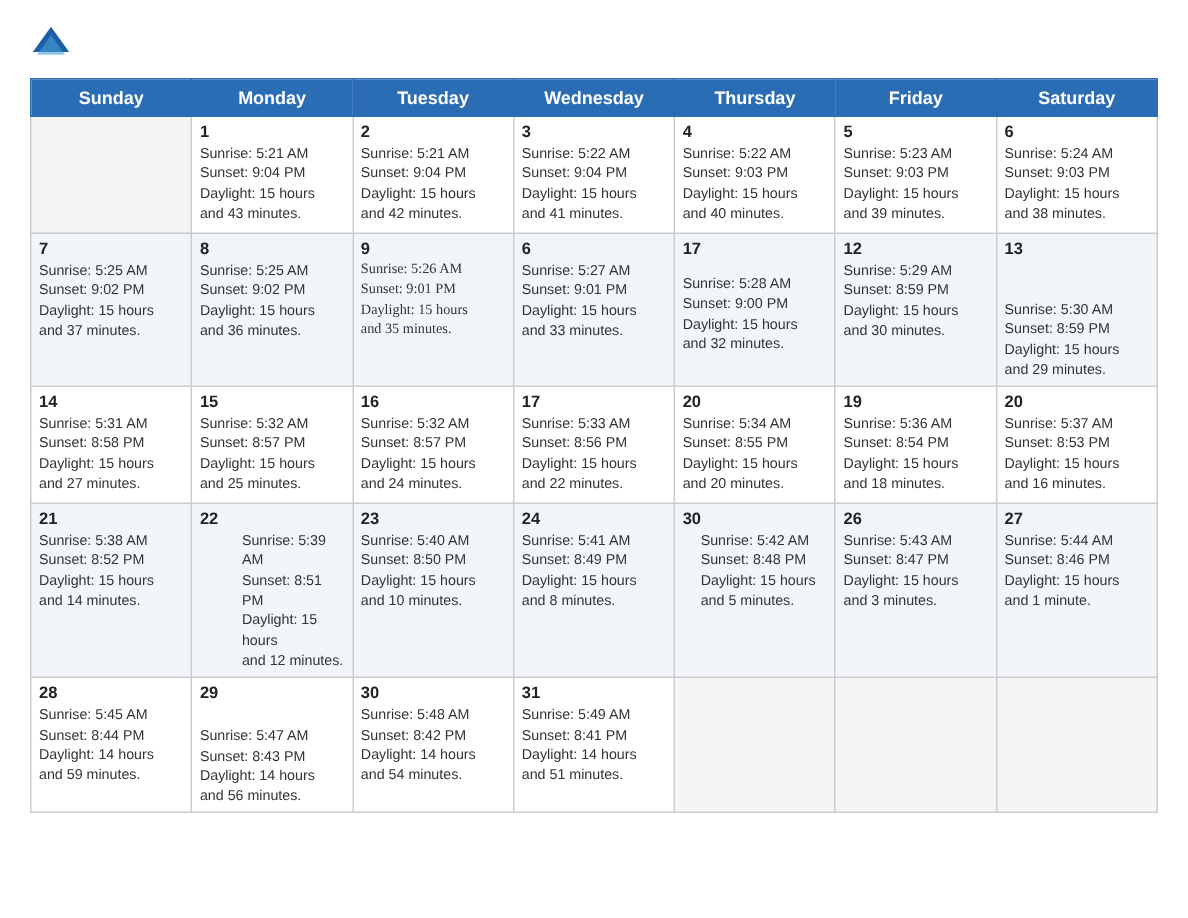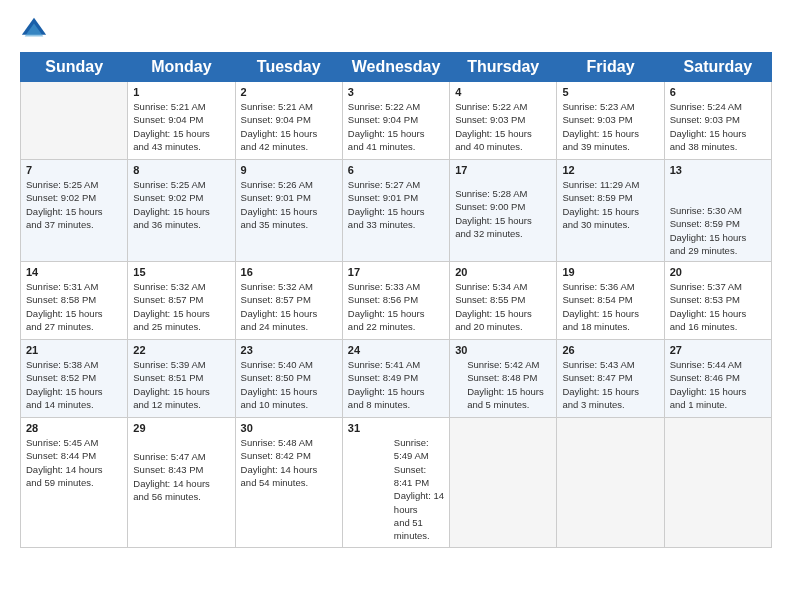--- a/index.html
+++ b/index.html
@@ -60,21 +60,21 @@
     }
     table {
       width: 100%;
       border-collapse: collapse;
       font-size: 10.5px;
     }
     thead tr th {
       background-color: #2a6db5;
       color: #fff;
       padding: 5px 6px;
-      font-size: 16px;
+      font-size: 12px;
       font-weight: bold;
       border: 1px solid #2a6db5;
     }
     tbody tr td {
       border: 1px solid #ccc;
       padding: 4px 5px;
       vertical-align: top;
       width: 14.28%;
       height: 78px;
     }
@@ -195,42 +195,42 @@
           </td>
           <td>
             <span class="day-num">8</span>
             <div class="day-info" style="white-space: pre-line;">Sunrise: 5:25 AM
 Sunset: 9:02 PM
 Daylight: 15 hours
 and 36 minutes.</div>
           </td>
           <td>
             <span class="day-num">9</span>
-            <div class="day-info" style="white-space: pre-line;">Sunrise: 5:26 AM
+            <div class="day-info" style="white-space: pre-line; font-family: Liberation Serif, serif;">Sunrise: 5:26 AM
 Sunset: 9:01 PM
 Daylight: 15 hours
 and 35 minutes.</div>
           </td>
           <td>
             <span class="day-num">6</span>
             <div class="day-info" style="white-space: pre-line;">Sunrise: 5:27 AM
 Sunset: 9:01 PM
 Daylight: 15 hours
 and 33 minutes.</div>
           </td>
           <td>
             <span class="day-num">17</span>
             <div class="day-info" style="white-space: pre-line; margin-top: 11px;">Sunrise: 5:28 AM
 Sunset: 9:00 PM
 Daylight: 15 hours
 and 32 minutes.</div>
           </td>
           <td>
             <span class="day-num">12</span>
-            <div class="day-info" style="white-space: pre-line;">Sunrise: 11:29 AM
+            <div class="day-info" style="white-space: pre-line;">Sunrise: 5:29 AM
 Sunset: 8:59 PM
 Daylight: 15 hours
 and 30 minutes.</div>
           </td>
           <td>
             <span class="day-num">13</span>
             <div class="day-info" style="white-space: pre-line; margin-top: 28px;">Sunrise: 5:30 AM
 Sunset: 8:59 PM
 Daylight: 15 hours
 and 29 minutes.</div>
@@ -290,21 +290,21 @@
         <tr>
           <td>
             <span class="day-num">21</span>
             <div class="day-info" style="white-space: pre-line;">Sunrise: 5:38 AM
 Sunset: 8:52 PM
 Daylight: 15 hours
 and 14 minutes.</div>
           </td>
           <td>
             <span class="day-num">22</span>
-            <div class="day-info" style="white-space: pre-line;">Sunrise: 5:39 AM
+            <div class="day-info" style="white-space: pre-line; margin-left: 28px;">Sunrise: 5:39 AM
 Sunset: 8:51 PM
 Daylight: 15 hours
 and 12 minutes.</div>
           </td>
           <td>
             <span class="day-num">23</span>
             <div class="day-info" style="white-space: pre-line;">Sunrise: 5:40 AM
 Sunset: 8:50 PM
 Daylight: 15 hours
 and 10 minutes.</div>
@@ -355,21 +355,21 @@
           </td>
           <td>
             <span class="day-num">30</span>
             <div class="day-info" style="white-space: pre-line;">Sunrise: 5:48 AM
 Sunset: 8:42 PM
 Daylight: 14 hours
 and 54 minutes.</div>
           </td>
           <td>
             <span class="day-num">31</span>
-            <div class="day-info" style="white-space: pre-line; margin-left: 46px;">Sunrise: 5:49 AM
+            <div class="day-info" style="white-space: pre-line;">Sunrise: 5:49 AM
 Sunset: 8:41 PM
 Daylight: 14 hours
 and 51 minutes.</div>
           </td>
           <td class="empty"></td>
           <td class="empty"></td>
           <td class="empty"></td>
         </tr>
       </tbody>
   </table>

